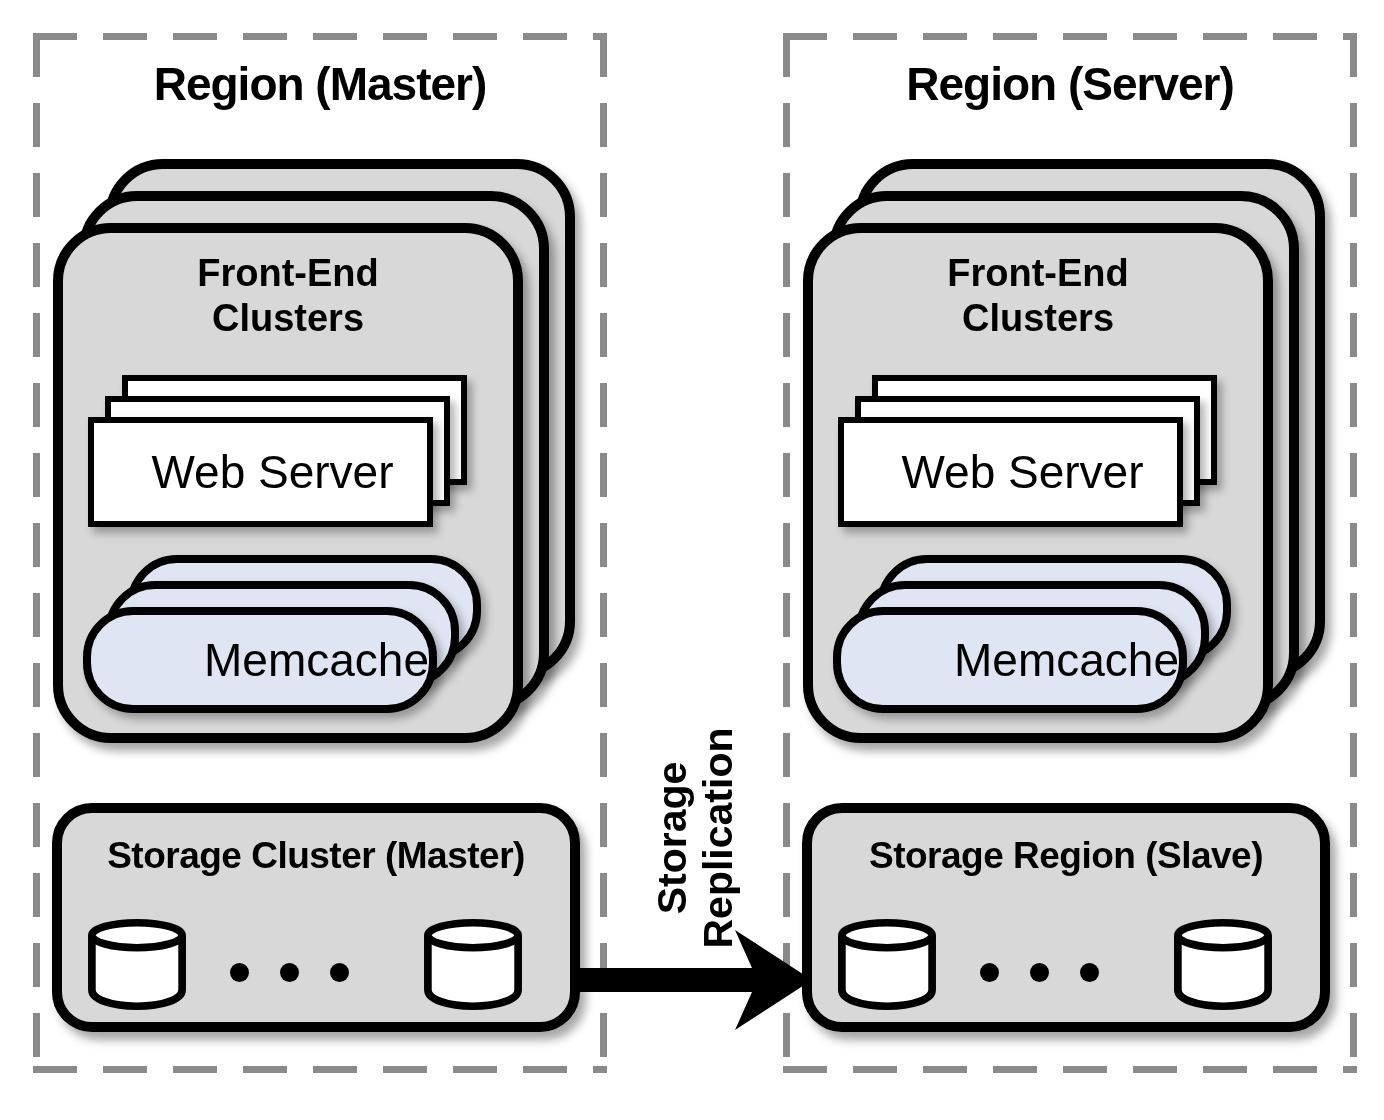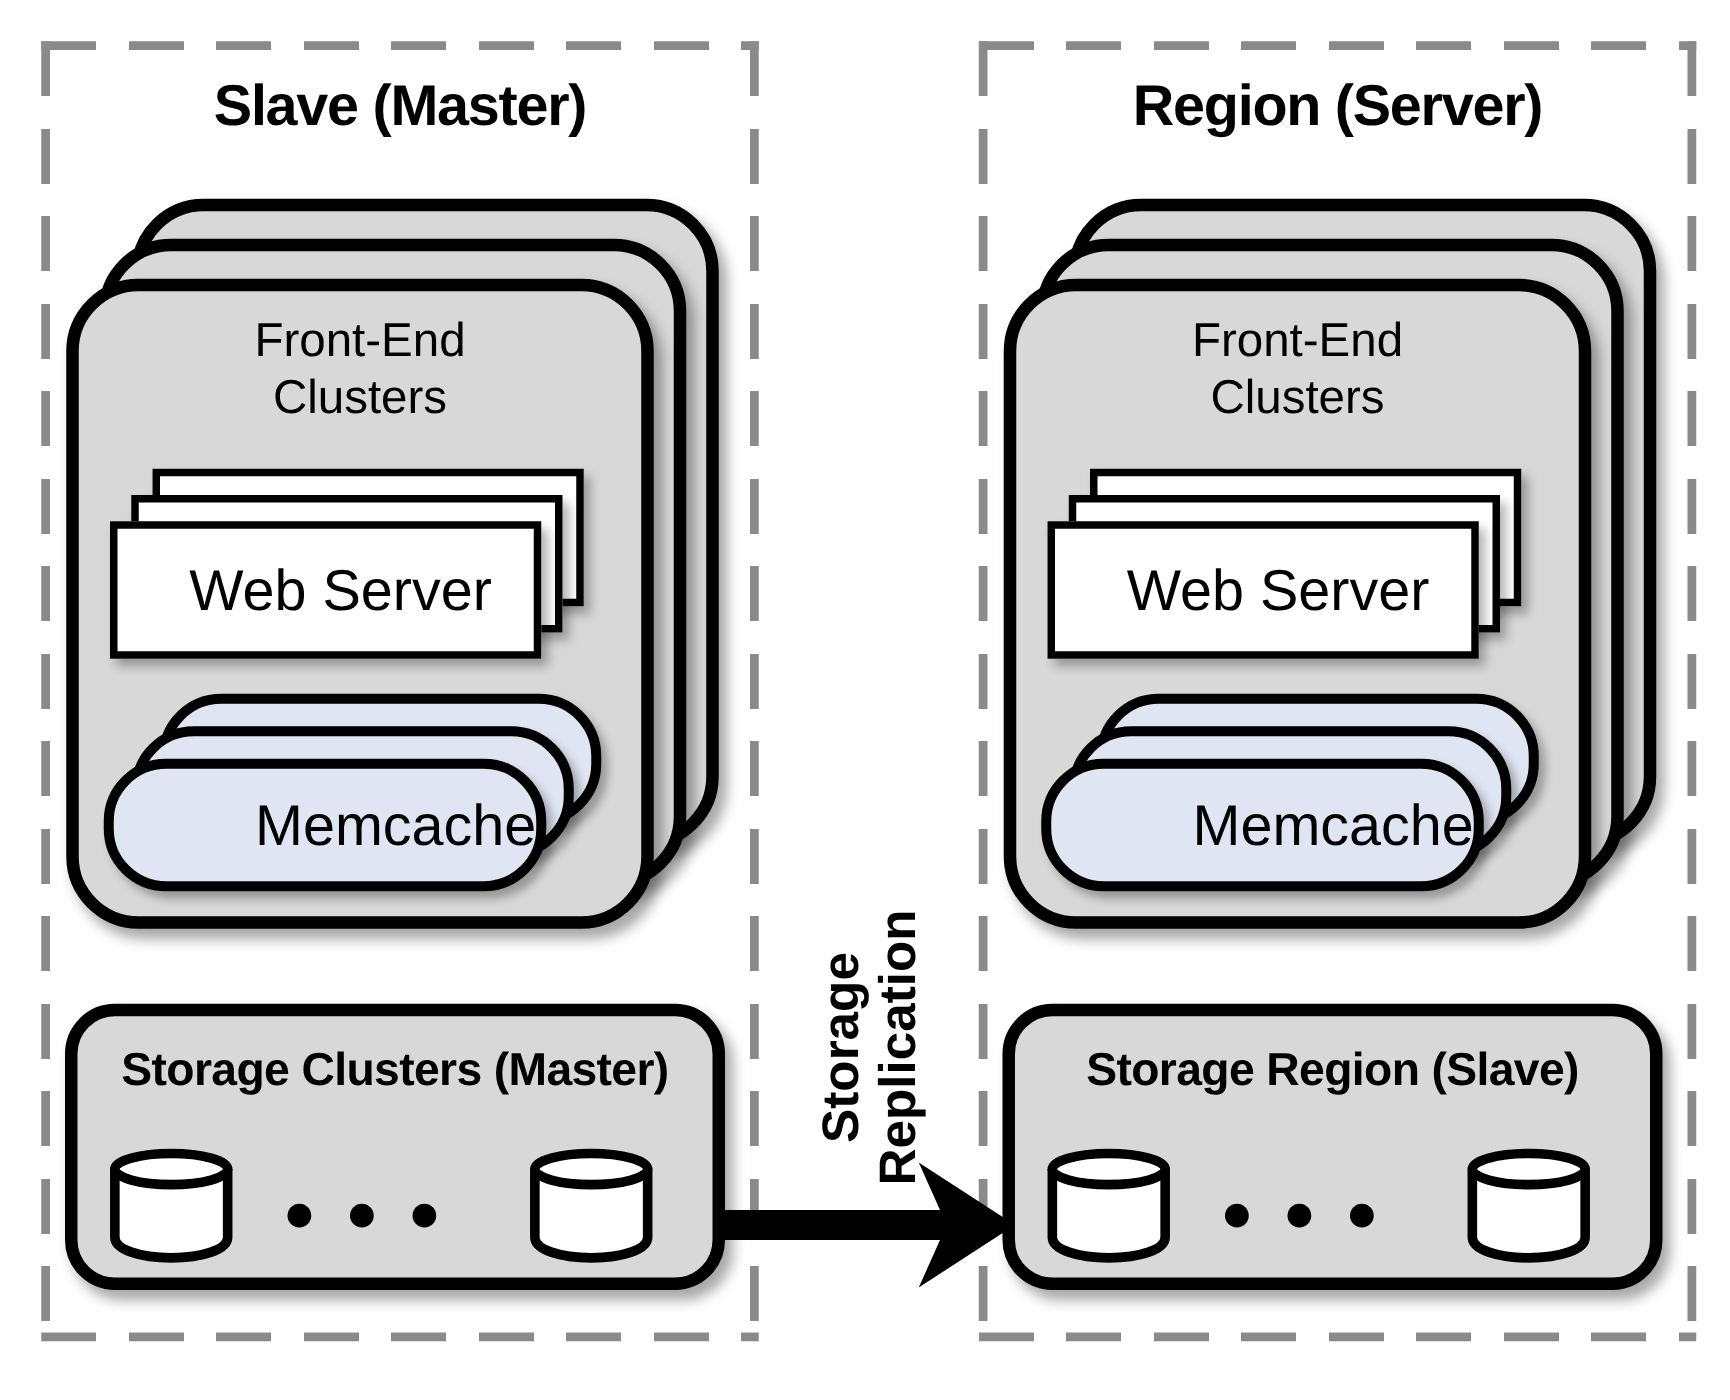--- a/index.html
+++ b/index.html
@@ -61,21 +61,21 @@
   .fe-box--mid   { left: 46px; top: 158px; }
   .fe-box--front { left: 20px; top: 190px; }
 
   .fe-title {
     position: absolute;
     left: 105px;
     top: 218px;
     width: 300px;
     text-align: center;
     font-size: 38px;
-    font-weight: 400;
+    font-weight: 700;
     line-height: 1.18;
     color: #000;
   }
 
   
   .ws-box {
     width: 345px;
     height: 110px;
     background: #ffffff;
     border: 6px solid #000;
@@ -162,42 +162,42 @@
     white-space: nowrap;
     color: #000;
   }
 </style>
 </head>
 <body>
 
 <div class="canvas">
 
   <div class="region region--master">
-    <div class="region-title">Slave (Master)</div>
+    <div class="region-title">Region (Master)</div>
 
     <div class="layer fe-box fe-box--back"></div>
     <div class="layer fe-box fe-box--mid"></div>
     <div class="layer fe-box fe-box--front"></div>
 
     <div class="fe-title">Front-End Clusters</div>
 
     <div class="layer ws-box ws-box--back"></div>
     <div class="layer ws-box ws-box--mid"></div>
     <div class="layer ws-box ws-box--front">
       <span>Web Server</span>
     </div>
 
     <div class="layer mc-box mc-box--back"></div>
     <div class="layer mc-box mc-box--mid"></div>
     <div class="layer mc-box mc-box--front">
       <span>Memcache</span>
     </div>
 
     <div class="storage">
-      <div class="storage-title">Storage Clusters (Master)</div>
+      <div class="storage-title">Storage Cluster (Master)</div>
       <svg class="cyl cyl--left" viewBox="0 0 110 100">
         <path d="M8 19 L8 76 C8 86 29 93 55 93 C81 93 102 86 102 76 L102 19" fill="#fff" stroke="#000" stroke-width="8"></path>
         <ellipse cx="55" cy="19" rx="47" ry="13" fill="#fff" stroke="#000" stroke-width="8"></ellipse>
       </svg>
       <div class="dots">
         <span class="dot"></span>
         <span class="dot"></span>
         <span class="dot"></span>
       </div>
       <svg class="cyl cyl--right" viewBox="0 0 110 100">

